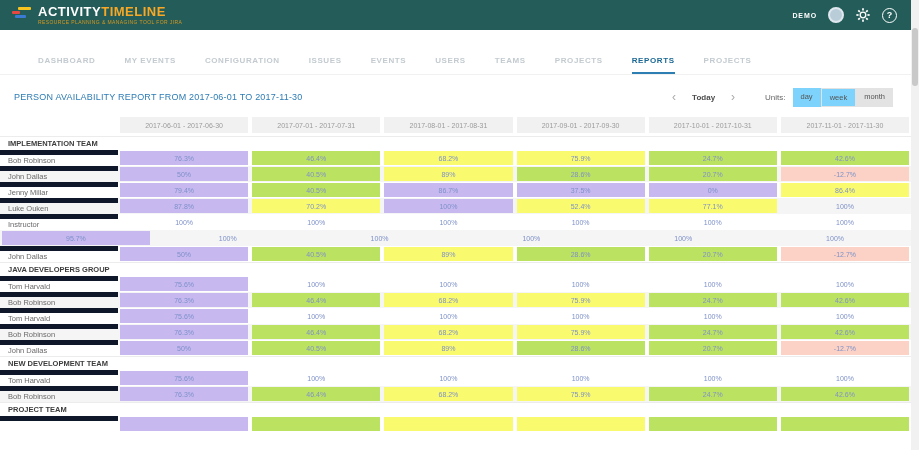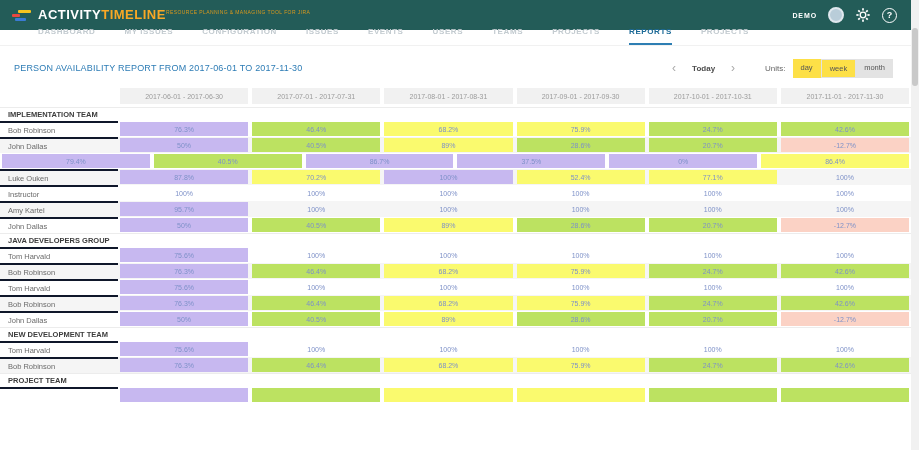--- a/index.html
+++ b/index.html
@@ -7,63 +7,63 @@
   body { font-family:"Liberation Sans", sans-serif; background:#fff; position:relative; }
 
   
   .topbar { height:30px; background:#235c58; display:flex; align-items:center; padding:0 14px 0 12px; }
   .logo { display:flex; align-items:flex-start; gap:6px; }
   .logo-icon { width:20px; height:15px; display:flex; flex-direction:column; gap:1px; padding-top:2px; }
   .li-bar { height:3px; border-radius:1px; }
   .li-1 { width:13px; margin-left:6px; background:#f7c41f; }
   .li-2 { width:8px;  background:#e8483f; }
   .li-3 { width:11px; margin-left:3px; background:#3a7bd5; }
-  .logo-text-block { display:flex; }
+  .logo-text-block { display:flex; flex-direction:column; }
   .logo-line1 { font-size:13px; font-weight:bold; letter-spacing:.5px; line-height:13px; white-space:nowrap; }
   .logo-activity { color:#ffffff; }
   .logo-timeline { color:#f9a825; }
   .logo-sub { font-size:5px; color:#d9991d; letter-spacing:.4px; margin-top:1px; white-space:nowrap; }
   .topbar-right { margin-left:auto; display:flex; align-items:center; gap:11px; padding-right:8px; }
   .demo-label { color:#fff; font-size:7px; letter-spacing:.9px; font-weight:bold; }
   .avatar { width:16px; height:16px; border-radius:50%; background:#b9cdd9; border:2px solid #dfe8ee; cursor:pointer; }
   .icon-btn { display:flex; align-items:center; justify-content:center; cursor:pointer; }
   .help-circle { width:15px; height:15px; border:1.2px solid #fff; border-radius:50%; color:#fff;
                  font-size:9px; font-weight:bold; display:flex; align-items:center; justify-content:center; }
 
   
-  .navbar { height:16px; background:#fff; display:flex; align-items:flex-end; padding-left:38px; border-bottom:1px solid #f1f1f1; }
+  .navbar { height:45px; background:#fff; display:flex; align-items:flex-end; padding-left:38px; border-bottom:1px solid #f1f1f1; }
   .nav-tab { font-size:8px; font-weight:bold; letter-spacing:.6px; color:#c3cbd0; margin-right:29px;
              padding-bottom:9px; cursor:pointer; white-space:nowrap; }
   .nav-tab.active { color:#1b6996; border-bottom:2px solid #2d7eb3; padding-bottom:7px; }
 
   
   .report-bar { height:38px; display:flex; align-items:center; justify-content:space-between; padding:6px 14px 0 14px; }
   .report-title { font-size:9px; font-weight:normal; color:#2d7cb5; letter-spacing:.2px; }
   .report-controls { display:flex; align-items:center; gap:30px; padding-right:12px; }
   .today-nav { display:flex; align-items:center; gap:16px; }
   .chev { color:#a9a9a9; font-size:12px; line-height:10px; cursor:pointer; }
   .today-label { font-size:8px; font-weight:bold; color:#4d4d4d; cursor:pointer; }
   .units { display:flex; align-items:center; }
   .units-label { font-size:8px; color:#666; margin-right:7px; }
-  .unit-btn { font-size:7.5px; color:#555; padding:4px 8px; background:#fde047; cursor:pointer; }
+  .unit-btn { font-size:7.5px; color:#555; padding:4px 8px; background:#7dd3fc; cursor:pointer; }
   .unit-btn.bordered { border:1px solid #e2e2e2; }
   .unit-btn.selected { background:#e3e3e3; }
 
   
   .table { margin-top:4px; width:911px; }
   .t-header { display:flex; height:16px; margin-bottom:3px; }
   .t-name-col { width:118px; flex:none; }
   .t-hcell { flex:1; background:#f1f1f1; margin:0 2px; font-size:7px; color:#9b9b9b;
              display:flex; align-items:center; justify-content:center; white-space:nowrap; }
   .t-section { height:14px; display:flex; align-items:center; padding-left:8px; font-size:7.5px;
                font-weight:bold; color:#3c3c3c; background:#fff; border-top:1px solid #ececec; }
   .t-row { display:flex; height:16px; background:#fff; }
   .t-row.alt { background:#f5f5f5; }
   .t-name { width:118px; flex:none; font-size:7.5px; color:#6a6a6a; display:flex; align-items:center;
-            padding-left:8px; border-top:2px solid #0f172a; }
+            padding-left:8px; border-top:5px solid #0f172a; }
   .t-cell { flex:1; margin:1px 2px; display:flex; align-items:center; justify-content:center;
             font-size:7px; color:#7e91c8; cursor:default; }
 
   
   .scrollbar { position:absolute; right:0; top:0; width:8px; height:450px; background:#f1f1f1; z-index:40; }
   .scroll-thumb { position:absolute; top:28px; left:1px; width:6px; height:58px; background:#c9c9c9; border-radius:3px; }
 </style>
 </head>
 <body>
 
@@ -101,21 +101,21 @@
     </div>
     <div class="icon-btn">
       <div class="help-circle">?</div>
     </div>
   </div>
 </div>
 
 <div class="navbar">
   <div style="display:flex;align-items:flex-end;">
       <div class="nav-tab">DASHBOARD</div>
-      <div class="nav-tab">MY ISSUES</div>
+      <div class="nav-tab">MY EVENTS</div>
       <div class="nav-tab">CONFIGURATION</div>
       <div class="nav-tab">ISSUES</div>
       <div class="nav-tab">EVENTS</div>
       <div class="nav-tab">USERS</div>
       <div class="nav-tab">TEAMS</div>
       <div class="nav-tab">PROJECTS</div>
       <div class="nav-tab active">REPORTS</div>
       <div class="nav-tab">PROJECTS</div>
     </div>
 </div>
@@ -163,20 +163,21 @@
       <div class="t-row alt">
         <div class="t-name">John Dallas</div>
         <div class="t-cell" style="background: rgb(199, 184, 240);">50%</div>
         <div class="t-cell" style="background: rgb(188, 226, 97);">40.5%</div>
         <div class="t-cell" style="background: rgb(250, 250, 110);">89%</div>
         <div class="t-cell" style="background: rgb(188, 226, 97);">28.6%</div>
         <div class="t-cell" style="background: rgb(188, 226, 97);">20.7%</div>
         <div class="t-cell" style="background: rgb(251, 210, 197);">-12.7%</div>
       </div>
       <div class="t-row">
+        <div class="t-name">Jenny Millar</div>
         <div class="t-cell" style="background: rgb(199, 184, 240);">79.4%</div>
         <div class="t-cell" style="background: rgb(188, 226, 97);">40.5%</div>
         <div class="t-cell" style="background: rgb(199, 184, 240);">86.7%</div>
         <div class="t-cell" style="background: rgb(199, 184, 240);">37.5%</div>
         <div class="t-cell" style="background: rgb(199, 184, 240);">0%</div>
         <div class="t-cell" style="background: rgb(250, 250, 110);">86.4%</div>
       </div>
       <div class="t-row alt">
         <div class="t-name">Luke Ouken</div>
         <div class="t-cell" style="background: rgb(199, 184, 240);">87.8%</div>
@@ -189,21 +190,20 @@
       <div class="t-row">
         <div class="t-name">Instructor</div>
         <div class="t-cell">100%</div>
         <div class="t-cell">100%</div>
         <div class="t-cell">100%</div>
         <div class="t-cell">100%</div>
         <div class="t-cell">100%</div>
         <div class="t-cell">100%</div>
       </div>
       <div class="t-row alt">
-        <div class="t-name">Amy Kartel</div>
         <div class="t-cell" style="background: rgb(199, 184, 240);">95.7%</div>
         <div class="t-cell">100%</div>
         <div class="t-cell">100%</div>
         <div class="t-cell">100%</div>
         <div class="t-cell">100%</div>
         <div class="t-cell">100%</div>
       </div>
       <div class="t-row">
         <div class="t-name">John Dallas</div>
         <div class="t-cell" style="background: rgb(199, 184, 240);">50%</div>

